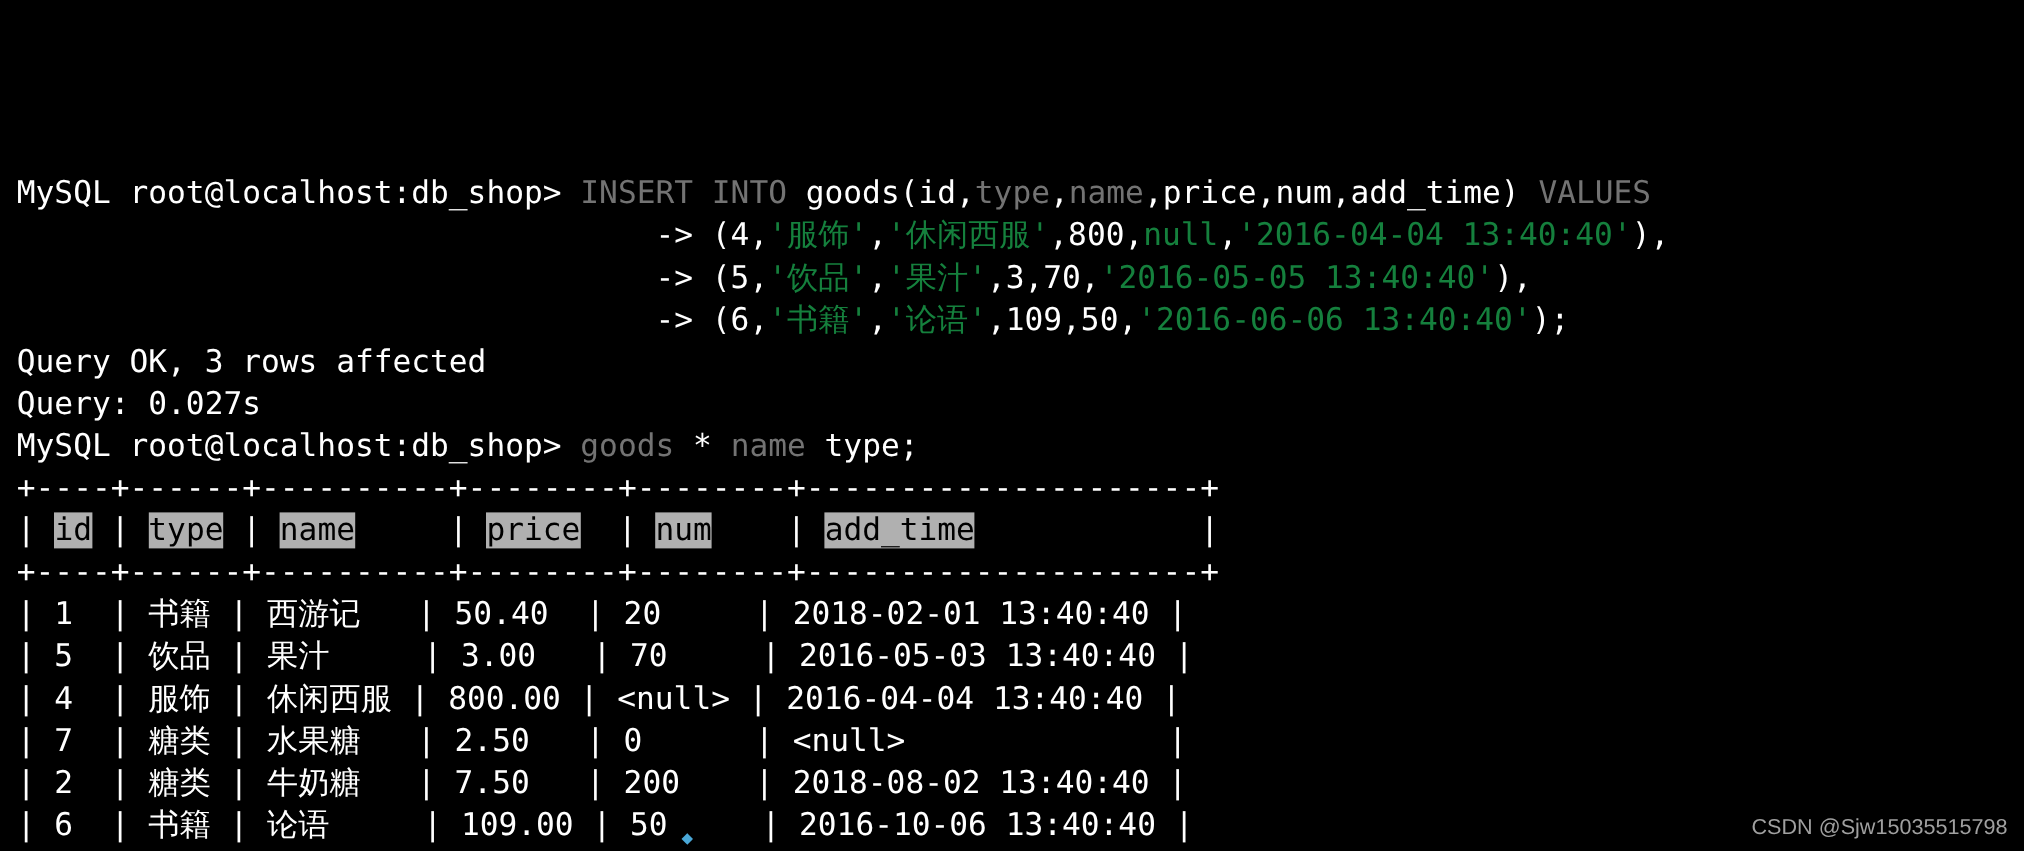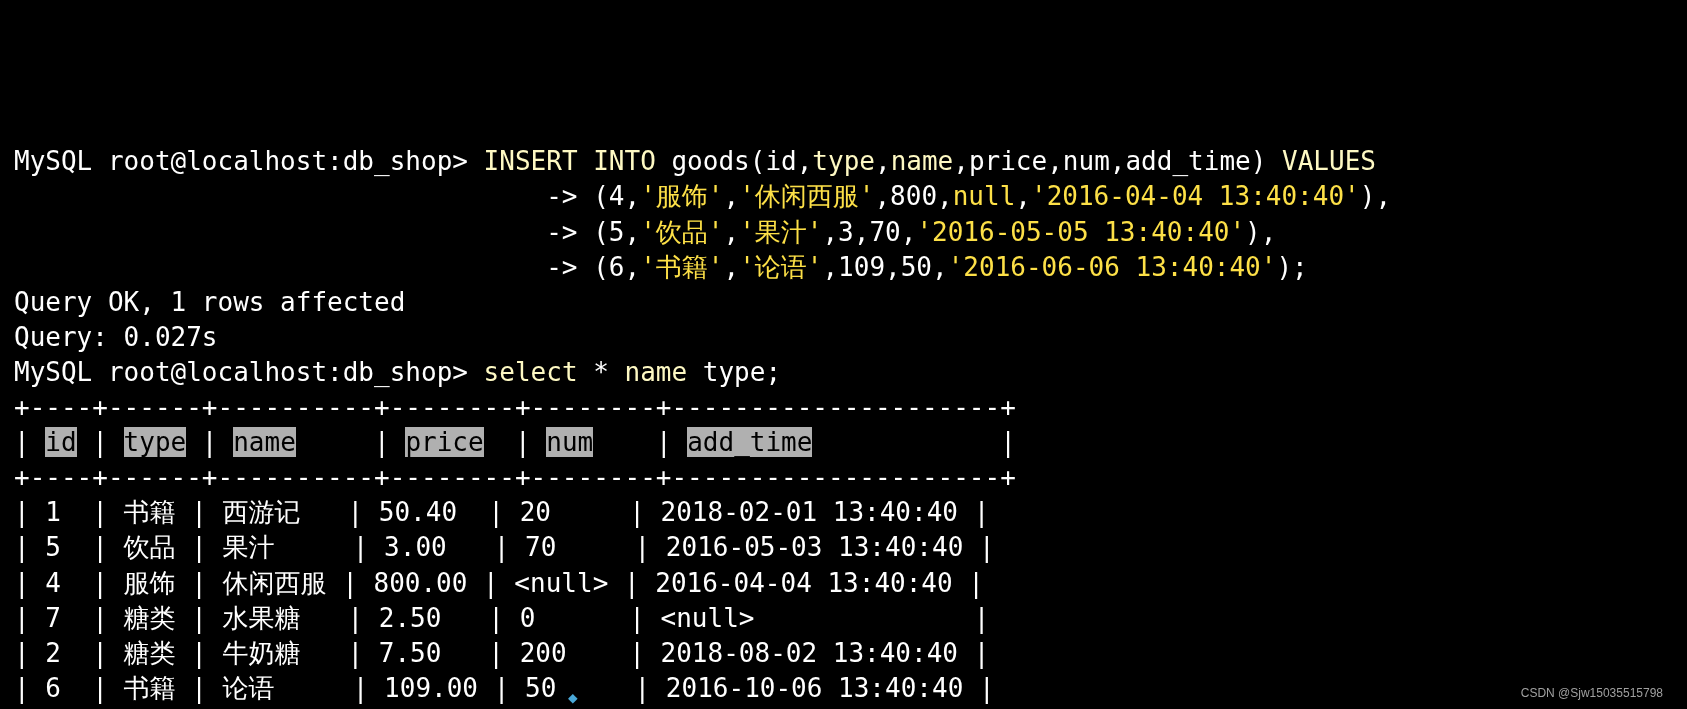--- a/index.html
+++ b/index.html
@@ -13,55 +13,55 @@
       font-family: 'Menlo', 'Monaco', 'Consolas', monospace;
       font-size: 26px;
       line-height: 1.35;
       padding: 4px 14px;
       white-space: pre;
       overflow: hidden;
       width: 1687px;
       height: 709px;
     }
     .white { color: #ffffff; }
-    .green { color: #fef9c3; }
-    .red { color: #fde047; margin-top: 32px; }
+    .green { color: #737373; }
+    .red { color: #15803d; margin-top: 32px; }
     .header-cell {
       background-color: #b0b0b0;
       color: #000000;
     }
     .watermark {
       position: absolute;
       bottom: 8px;
-      right: 24px;
+      right: 14px;
       color: #a0a0a0;
-      font-size: 12px;
+      font-size: 18px;
       font-family: sans-serif;
       text-align: center;
     }
     .cursor-indicator {
       position: absolute;
       bottom: 0px;
       left: 568px;
       color: #4aa8d8;
       font-size: 16px;
     }
   </style>
 </head>
 <body>
 
 
 
 <div><span><span class="white">MySQL root@localhost:db_shop&gt; </span><span class="green">INSERT INTO</span><span class="white"> goods(</span><span class="white">id</span><span class="white">,</span><span class="green">type</span><span class="white">,</span><span class="green">name</span><span class="white">,</span><span class="white">price</span><span class="white">,</span><span class="white">num</span><span class="white">,</span><span class="white">add_time</span><span class="white">) </span><span class="green">VALUES</span></span>
 <span><span class="white">                                  -&gt; </span><span class="white">(</span><span class="white">4</span><span class="white">,</span><span class="red">'服饰'</span><span class="white">,</span><span class="red">'休闲西服'</span><span class="white">,</span><span class="white">800</span><span class="white">,</span><span class="red">null</span><span class="white">,</span><span class="red">'2016-04-04 13:40:40'</span><span class="white">),</span></span>
 <span><span class="white">                                  -&gt; </span><span class="white">(</span><span class="white">5</span><span class="white">,</span><span class="red">'饮品'</span><span class="white">,</span><span class="red">'果汁'</span><span class="white">,</span><span class="white">3</span><span class="white">,</span><span class="white">70</span><span class="white">,</span><span class="red">'2016-05-05 13:40:40'</span><span class="white">),</span></span>
 <span><span class="white">                                  -&gt; </span><span class="white">(</span><span class="white">6</span><span class="white">,</span><span class="red">'书籍'</span><span class="white">,</span><span class="red">'论语'</span><span class="white">,</span><span class="white">109</span><span class="white">,</span><span class="white">50</span><span class="white">,</span><span class="red">'2016-06-06 13:40:40'</span><span class="white">);</span></span>
-<span class="white">Query OK, 1 rows affected</span>
+<span class="white">Query OK, 3 rows affected</span>
 <span class="white">Query: 0.027s</span>
-<span><span class="white">MySQL root@localhost:db_shop&gt; </span><span class="green">select</span><span class="white"> * </span><span class="green">name</span><span class="white"> type;</span></span>
+<span><span class="white">MySQL root@localhost:db_shop&gt; </span><span class="green">goods</span><span class="white"> * </span><span class="green">name</span><span class="white"> type;</span></span>
 <span class="white">+----+------+----------+--------+--------+---------------------+</span>
 <span><span class="white">|</span><span class="white"> </span><span class="header-cell">id</span><span class="white"> | </span><span class="header-cell">type</span><span class="white"> | </span><span class="header-cell">name</span><span class="white">     | </span><span class="header-cell">price</span><span class="white">  | </span><span class="header-cell">num</span><span class="white">    | </span><span class="header-cell">add_time</span><span class="white">            |</span></span>
 <span class="white">+----+------+----------+--------+--------+---------------------+</span>
 <span class="white">| 1  | 书籍 | 西游记   | 50.40  | 20     | 2018-02-01 13:40:40 |</span>
 <span class="white">| 5  | 饮品 | 果汁     | 3.00   | 70     | 2016-05-03 13:40:40 |</span>
 <span class="white">| 4  | 服饰 | 休闲西服 | 800.00 | &lt;null&gt; | 2016-04-04 13:40:40 |</span>
 <span class="white">| 7  | 糖类 | 水果糖   | 2.50   | 0      | &lt;null&gt;              |</span>
 <span class="white">| 2  | 糖类 | 牛奶糖   | 7.50   | 200    | 2018-08-02 13:40:40 |</span>
 <span class="white">| 6  | 书籍 | 论语     | 109.00 | 50     | 2016-10-06 13:40:40 |</span>
 <span class="white">+----+------+----------+--------+--------+---------------------+</span>

